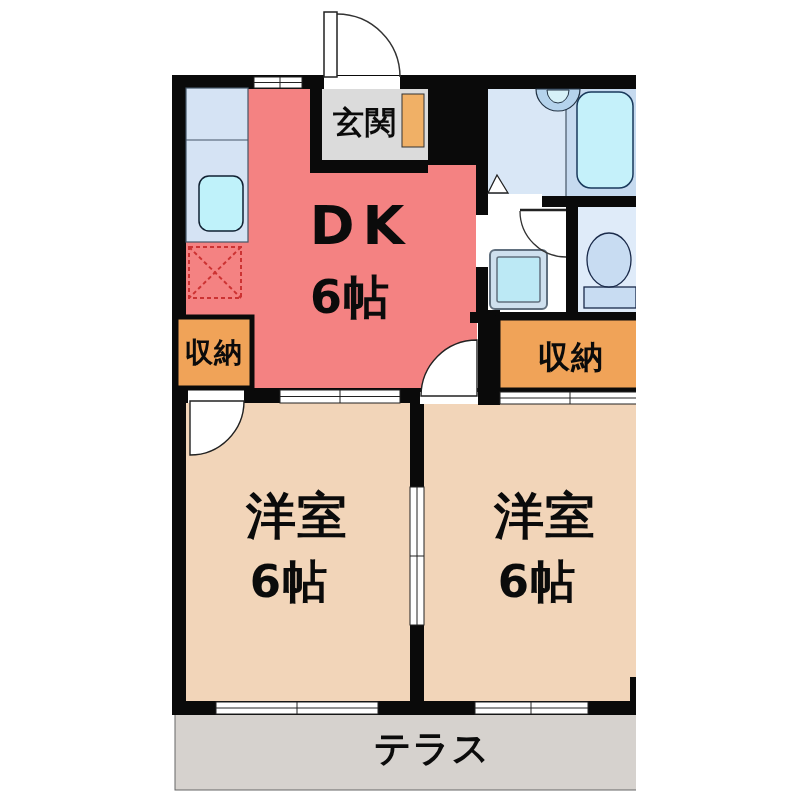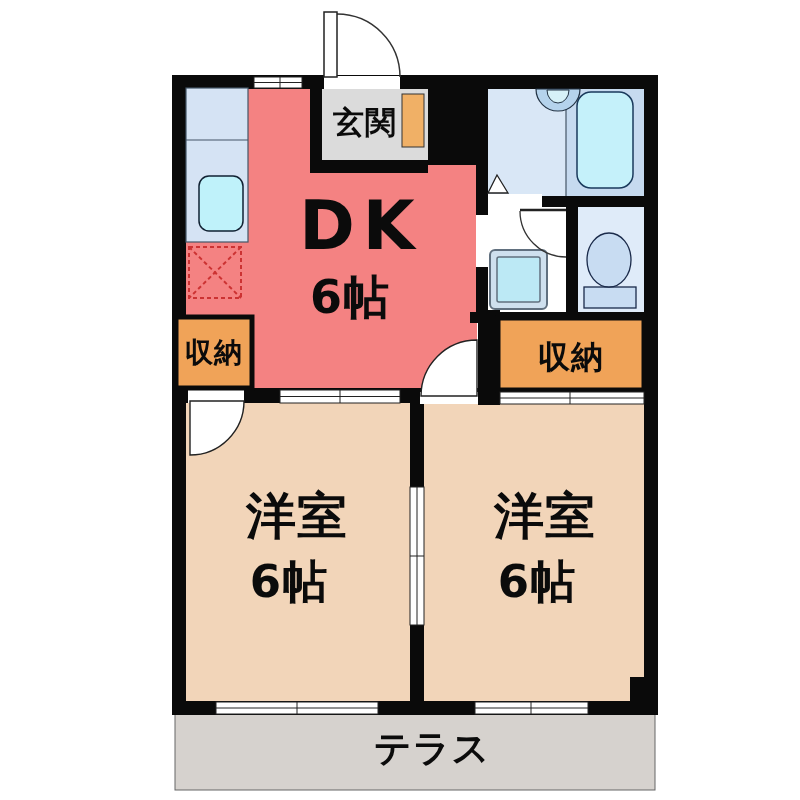--- a/index.html
+++ b/index.html
@@ -1,16 +1,16 @@
 <!DOCTYPE html>
 <html style="--wall: #0a0a0a; --dk: #f48282; --bedroom: #f2d5b9; --closet: #f0a358; --genkan: #dbdbdb; --genkan-cabinet: #f0b066; --terrace: #d6d2ce; --bath: #d9e7f6; --bath-right: #c6daef; --tub: #c5f1fa; --toilet-room: #dfebf9; --fixture-blue: #c8dcf2; --counter: #d5e3f4; --sink: #bff2fa; --washer: #bce9f5; --fridge-dash: #cc3333;"><head>
 <meta charset="utf-8">
 <style>
   html,body{margin:0;padding:0;background:#fff;}
-  .stage{position:relative;width:800px;height:800px;background:#fff;overflow:hidden;
+  .stage{position:relative;width:636px;height:800px;background:#fff;overflow:hidden;
          font-family:"DejaVu Sans","Liberation Sans",sans-serif;}
   .stage svg{position:absolute;left:0;top:0;}
   .lbl{position:absolute;transform:translate(-50%,-50%);font-weight:900;color:#0b0b0b;
        white-space:nowrap;line-height:1;letter-spacing:1px;}
 </style>
 </head>
 <body>
 
 <div class="stage">
 <svg width="800" height="800" viewBox="0 0 800 800">
@@ -121,21 +121,21 @@
   </g>
   <g>
     <rect x="475" y="702" width="113" height="12" fill="#ffffff" stroke="#222" stroke-width="1"></rect>
     <line x1="475" y1="708" x2="588" y2="708" stroke="#222" stroke-width="1"></line>
     <line x1="531" y1="702" x2="531" y2="714" stroke="#222" stroke-width="1"></line>
   </g>
 </svg>
 
 <div>
   <div class="lbl" style="left:365px;top:122px;font-size:31px;">玄関</div>
-  <div class="lbl" style="left:361px;top:226px;font-size:67px;letter-spacing:8px;">DK</div>
+  <div class="lbl" style="left:361px;top:226px;font-size:54px;letter-spacing:8px;">DK</div>
   <div class="lbl" style="left:350px;top:297px;font-size:46px;">6帖</div>
   <div class="lbl" style="left:214px;top:353px;font-size:28px;">収納</div>
   <div class="lbl" style="left:571px;top:357px;font-size:32px;">収納</div>
   <div class="lbl" style="left:297px;top:516px;font-size:50px;">洋室</div>
   <div class="lbl" style="left:289px;top:581px;font-size:45px;">6帖</div>
   <div class="lbl" style="left:545px;top:516px;font-size:50px;">洋室</div>
   <div class="lbl" style="left:537px;top:581px;font-size:45px;">6帖</div>
   <div class="lbl" style="left:432px;top:748px;font-size:37px;">テラス</div>
 </div>
 </div>

